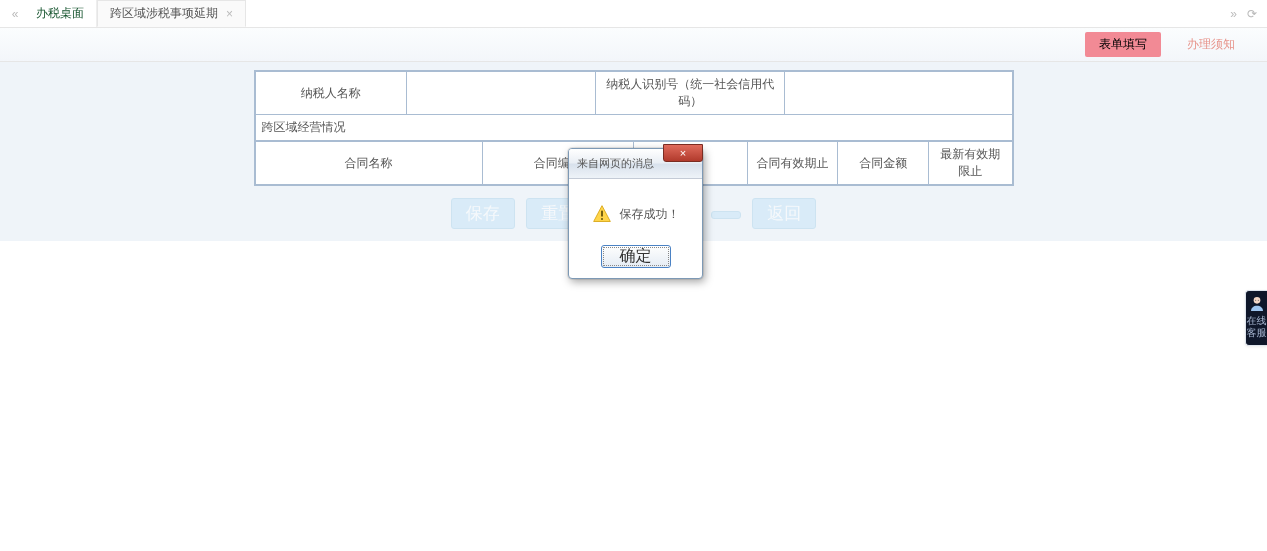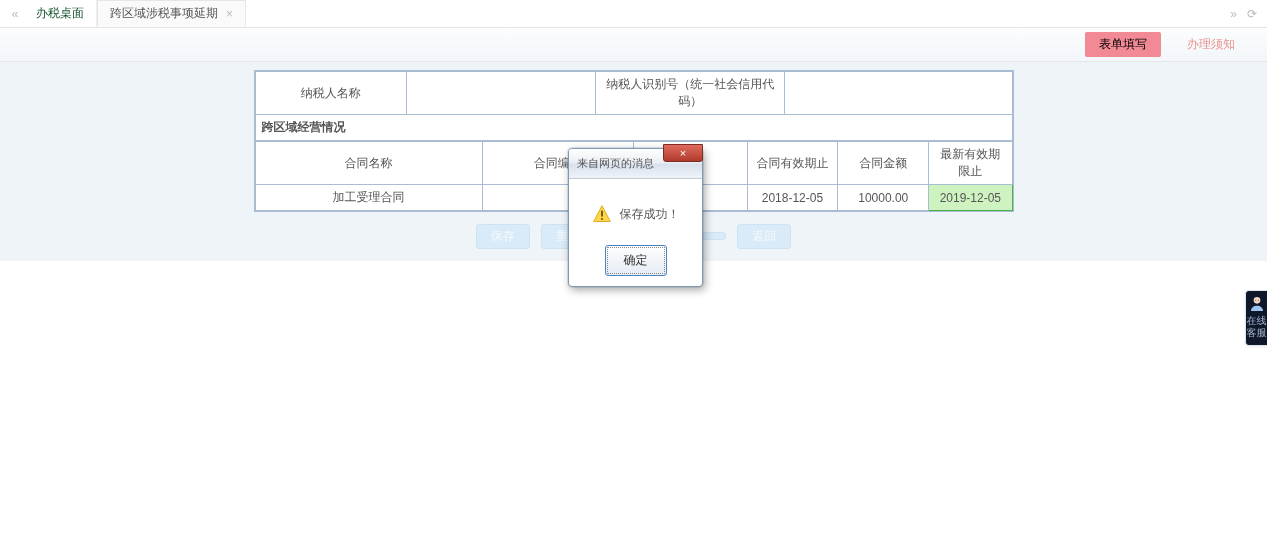--- a/index.html
+++ b/index.html
@@ -93,21 +93,21 @@
   table.form-tbl { border-collapse: collapse; width: 100%; }
   table.form-tbl td, table.form-tbl th {
     border: 1px solid #a9bcd2;
     padding: 4px 6px;
     font-size: 12px;
     text-align: center;
     height: 22px;
   }
   table.form-tbl th.section {
     text-align: left;
-    font-weight: bold;
+    font-weight: normal;
     background: #ffffff;
   }
   .col-head { background: #fff; }
   .cell-highlight {
     background: #cff3c0;
     border: 1px solid #4caf50 !important;
   }
 
   
   .actions-row {
@@ -115,21 +115,21 @@
     padding: 12px 0;
   }
   .btn {
     display: inline-block;
     padding: 3px 14px;
     margin: 0 4px;
     background: #bfe2f8;
     color: #fff;
     border: 1px solid #a4cfe9;
     border-radius: 3px;
-    font-size: 12px;
+    font-size: 17px;
   }
   .btn.disabled { opacity: 0.45; }
   .popup {
     position: absolute;
     left: 568px; top: 148px;
     width: 135px;
     border: 1px solid #7d99b5;
     background: #fff;
     box-shadow: 2px 3px 8px rgba(0,0,0,0.35), 0 0 0 1px rgba(0,0,0,0.08);
     border-radius: 4px;
@@ -163,26 +163,26 @@
     min-height: 60px;
   }
   .popup .body .warn-icon {
     width: 20px; height: 20px;
   }
   .popup .foot {
     text-align: center;
     padding: 6px 0 10px 0;
   }
   .popup .ok-btn {
-    padding: 6px 18px;
+    padding: 0 18px;
     background: linear-gradient(#fefefe, #e5ecf4);
     border: 1px solid #4b82c4;
     border-radius: 3px;
     color: #333;
-    font-size: 12px;
+    font-size: 16px;
     outline: 1px dotted #888;
     outline-offset: -3px;
   }
 
   
   .side-helper {
     position: absolute;
     right: 0; top: 290px;
     width: 22px;
     background: #0f172a;
@@ -254,28 +254,20 @@
         </colgroup>
         <tbody>
             <tr>
           <td class="col-head">合同名称</td>
           <td class="col-head">合同编号</td>
           <td class="col-head"></td>
           <td class="col-head">合同有效期止</td>
           <td class="col-head">合同金额</td>
           <td class="col-head">最新有效期限止</td>
         </tr>
-        <tr>
-          <td>加工受理合同</td>
-          <td></td>
-          <td></td>
-          <td>2018-12-05</td>
-          <td>10000.00</td>
-          <td class="cell-highlight">2019-12-05</td>
-        </tr>
       </tbody>
         </table>
     </div>
 
     <div class="actions-row">
       <span class="btn disabled">保存</span>
       <span class="btn disabled">重置</span>
       <span class="btn disabled">资料采集</span>
       <span class="btn disabled" style="min-width:28px"></span>
       <span class="btn disabled">返回</span>

